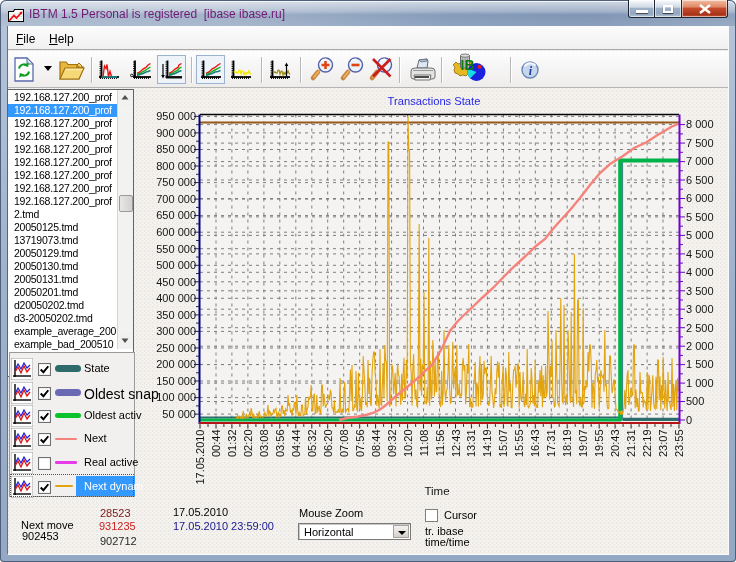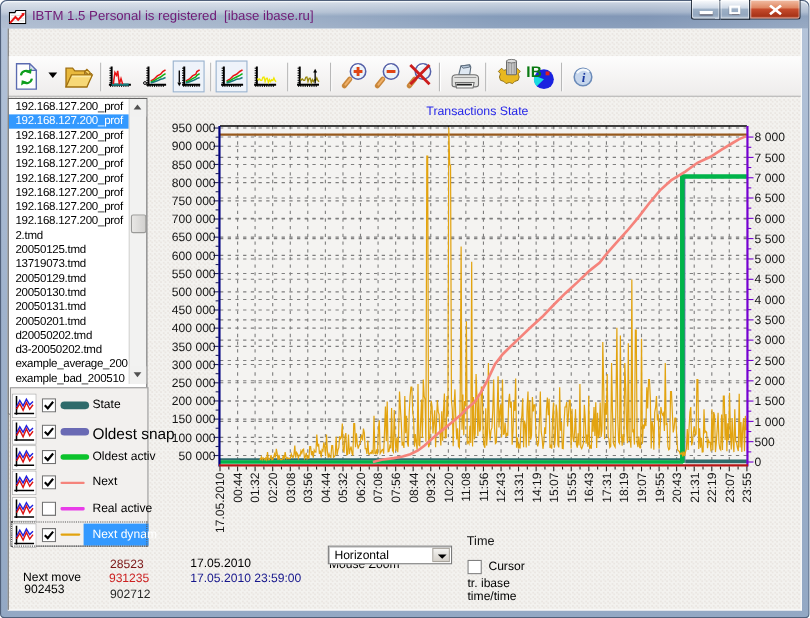--- a/index.html
+++ b/index.html
@@ -17,21 +17,21 @@
 .menuitem u { text-decoration:underline; }
 #listbox { position:absolute; left:7px; top:89px; width:127px; height:288px; background:#fff; border:1px solid #636363; overflow:hidden; }
 #listrows { position:absolute; left:0; top:1px; width:110px; }
 #listrows div { height:13px; line-height:13px; font-size:10.5px; letter-spacing:-0.25px; color:#000; padding-left:6px; white-space:nowrap; }
 #listrows div.sel { background:#3399ff; color:#fff; }
 #scroll { position:absolute; right:0px; top:0px; width:16px; height:259px; background:#f2f2f1; border-left:1px solid #d5d5d3; }
 .sbtn { position:absolute; left:0; width:16px; height:16px; background:#f1f1f0; }
 .sthumb { position:absolute; left:1px; top:105px; width:14px; height:17px; background:linear-gradient(90deg,#e8e7e5,#d2d1cf); border:1px solid #9a9a98; border-radius:2px; }
 #legendpanel { position:absolute; left:9px; top:352px; width:126px; height:145px; background:#f2f0ee; border:1px solid #9a9a9a; }
 .t11 { position:absolute; font-size:11px; color:#000; white-space:nowrap; }
-#combobox { position:absolute; left:298px; top:496px; width:113px; height:17px; background:#fff; border:1px solid #7a7a7a; box-shadow:inset 1px 1px 0 #c8c8c8; }
+#combobox { position:absolute; left:298px; top:523px; width:113px; height:17px; background:#fff; border:1px solid #7a7a7a; box-shadow:inset 1px 1px 0 #c8c8c8; }
 #combobox span { position:absolute; left:5px; top:2px; font-size:11px; }
 #combobtn { position:absolute; right:1px; top:1px; width:16px; height:13px; background:linear-gradient(180deg,#f4f3f1,#d5d1ca); border:1px solid #a8a49c; }
 #combobtn:after { content:""; position:absolute; left:4px; top:5px; border-left:4px solid transparent; border-right:4px solid transparent; border-top:4px solid #000; }
 .cbx { position:absolute; width:13px; height:13px; background:#fff; border:1px solid #808080; }
 #btncluster { position:absolute; left:628px; top:0px; width:100px; height:18px; display:flex; }
 .wbtn { height:18px; border:1px solid #1e2835; border-top:none; background:linear-gradient(180deg,#fbfcfd 0%,#cfd9e6 42%,#9db0c6 50%,#93a7bf 80%,#b4c2d4 100%); position:relative; box-shadow:inset 0 0 0 1px rgba(255,255,255,0.55); }
 </style></head><body>
 <div id="win"></div>
 <div id="titlebar"></div>
 <svg width="16" height="13" viewBox="0 0 16 13" style="position:absolute;left:8px;top:9px">
@@ -48,20 +48,24 @@
   <div class="wbtn" style="width:27px;border-left:none">
       <div style="position:absolute;left:8px;top:5px;width:10px;height:8px;border:2px solid #fff;box-shadow:0 1px 1px #445"></div>
     </div>
   <div class="wbtn" style="width:46px;border-left:none;border-radius:0 0 3px 0;background:linear-gradient(180deg,#f2bda4 0%,#e08a66 40%,#c64b2c 50%,#a83418 85%,#c3563a 100%)">
     <svg width="12" height="10" viewBox="0 0 12 10" style="position:absolute;left:17px;top:4px">
         <path d="M1 1 L11 9 M11 1 L1 9" stroke="#fff" stroke-width="2.4"></path>
       </svg>
   </div>
 </div>
 <div id="client">
+<div id="menubar">
+  <div class="menuitem" style="left:8px"><u>F</u>ile</div>
+  <div class="menuitem" style="left:41px"><u>H</u>elp</div>
+</div>
 <div id="toolbar"></div>
 </div>
 <div style="position:absolute;left:14px;top:57px"><svg width="20" height="25" viewBox="0 0 20 25">
       <path d="M1 1 h12 l6 6 v17 h-18 z" fill="#fefefe" stroke="#5a6ab0" stroke-width="1.3"></path>
       <path d="M13 1 l6 6 h-6 z" fill="#dde6f2" stroke="#5a6ab0" stroke-width="1"></path>
       <path d="M5 11.5 a5 5 0 0 1 8.5-2.6" fill="none" stroke="#0e9e1e" stroke-width="2"></path>
       <path d="M14.8 5.2 L14.2 10 L9.6 8.6 z" fill="#0e9e1e"></path>
       <path d="M15 14.5 a5 5 0 0 1 -8.5 2.6" fill="none" stroke="#0e9e1e" stroke-width="2"></path>
       <path d="M5.2 20.8 L5.8 16 L10.4 17.4 z" fill="#0e9e1e"></path>
     </svg></div>
@@ -246,21 +250,21 @@
     </svg></div>
 <div style="position:absolute;left:441px;top:57px;width:1px;height:26px;background:#b8b8b8;box-shadow:1px 0 0 #fff"></div>
 <div style="position:absolute;left:452px;top:53px"><svg width="26" height="29" viewBox="0 0 26 29">
       <g fill="#e8b820" stroke="#8a6a10" stroke-width="0.8">
         <path d="M13 10 l3 1 2-2 3 3-2 2 1 3-1 3-3 1-2 2-3-1-3 1-2-2-3-1-1-3 1-3-2-2 3-3 2 2 3-1 2-1z"></path>
       </g>
       <rect x="8.5" y="2" width="9" height="13" rx="1" fill="#c2c2c2" stroke="#6a6a6a"></rect>
       <path d="M10.5 3 v11 M13 3 v11 M15.5 3 v11" stroke="#9a9a9a" stroke-width="0.8"></path>
       <ellipse cx="13" cy="2.6" rx="4.5" ry="1.6" fill="#dedede" stroke="#6a6a6a" stroke-width="0.8"></ellipse>
     </svg></div>
-<div style="position:absolute;left:478px;top:56px"><svg width="27" height="27" viewBox="0 0 27 27">
+<div style="position:absolute;left:460px;top:56px"><svg width="27" height="27" viewBox="0 0 27 27">
       <circle cx="16.5" cy="16" r="9" fill="#1a22e0"></circle>
       <path d="M16.5 16 L8.2 12.8 A9 9 0 0 0 10 22.5 z" fill="#18dce0"></path>
       <rect x="18" y="9" width="3.5" height="3.5" fill="#e02020"></rect>
       <text x="0.5" y="14" font-family="Liberation Sans" font-size="14" font-weight="bold" fill="#0a7a12">IB</text>
     </svg></div>
 <div style="position:absolute;left:510px;top:57px;width:1px;height:26px;background:#b8b8b8;box-shadow:1px 0 0 #fff"></div>
 <div style="position:absolute;left:521px;top:61px"><svg width="18" height="18" viewBox="0 0 18 18">
       <circle cx="9" cy="9" r="8" fill="#c6d6ec" stroke="#6a8ab8" stroke-width="1.4"></circle>
       <path d="M3.5 5.5 a7 7 0 0 1 11 -1" fill="none" stroke="#f4f8fc" stroke-width="2"></path>
       <text x="9.5" y="13.5" font-size="12" font-weight="bold" font-style="italic" text-anchor="middle" fill="#1c3aa0" font-family="Liberation Serif">i</text>

